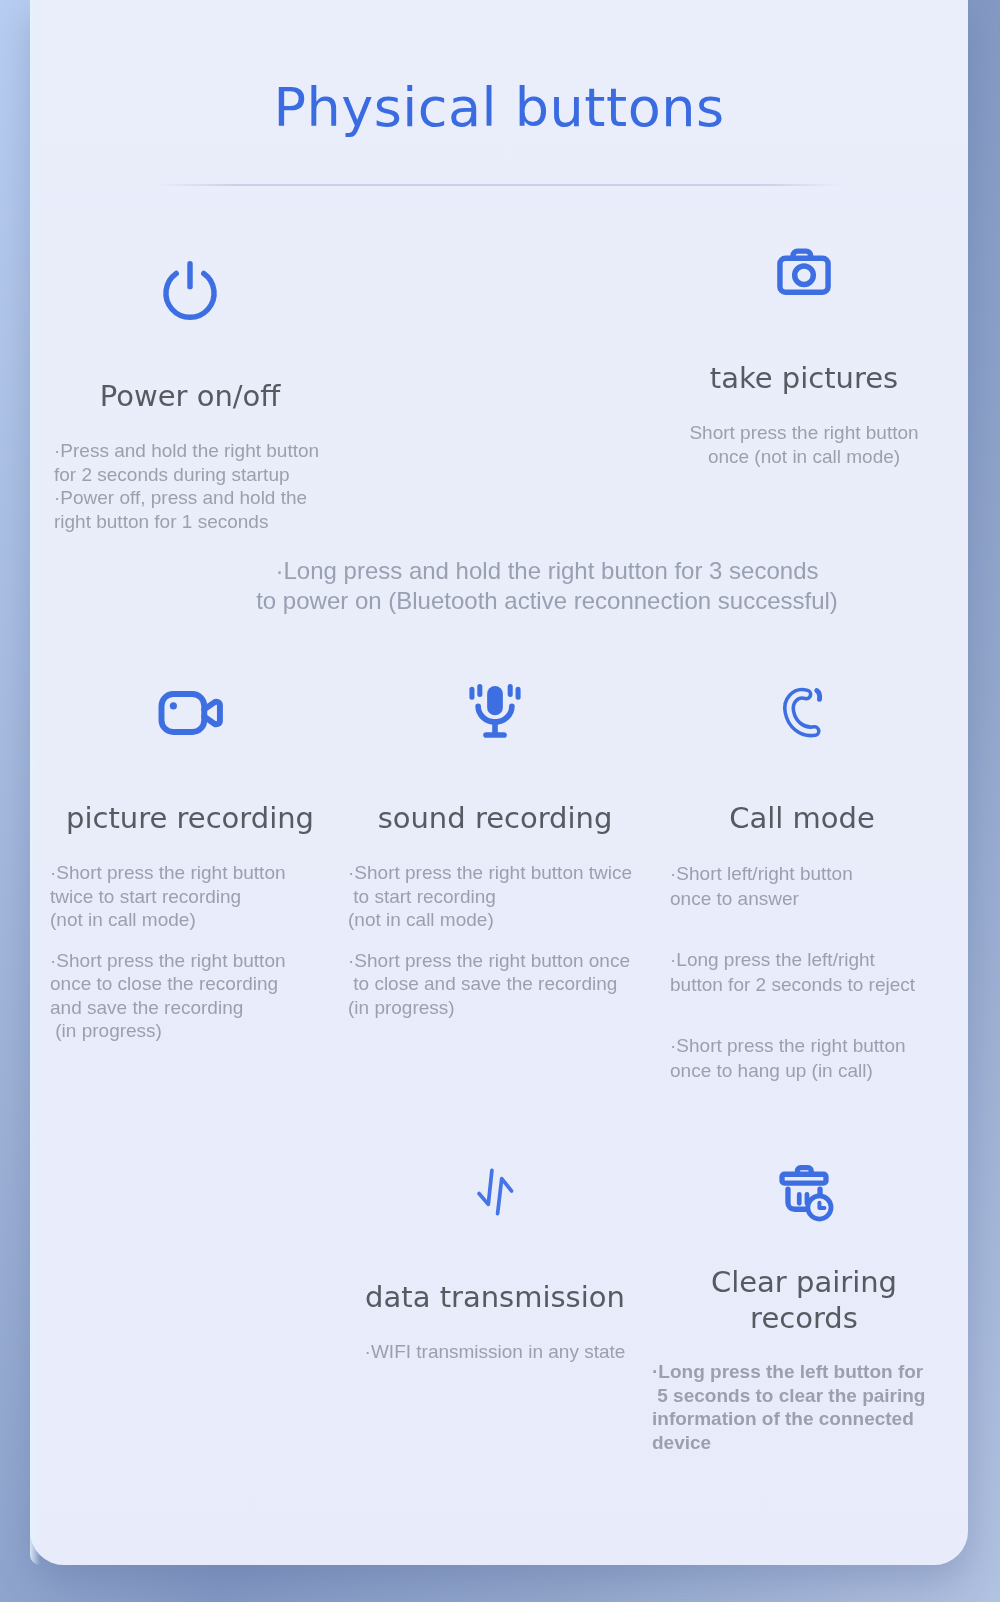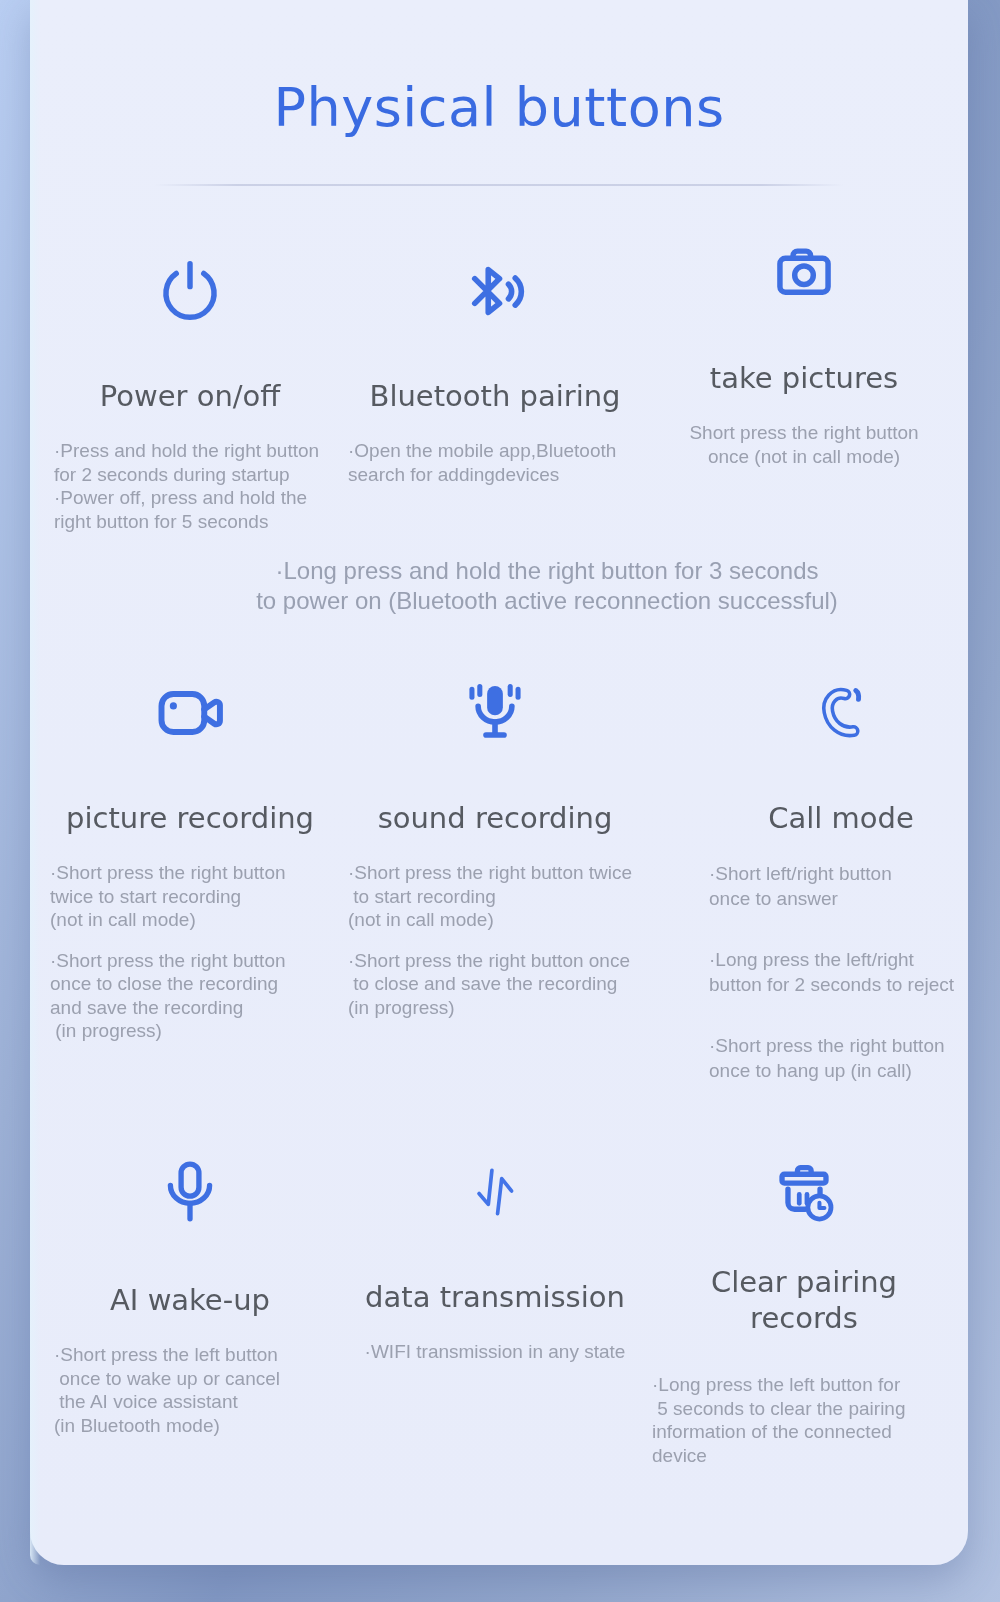--- a/index.html
+++ b/index.html
@@ -58,28 +58,28 @@
   .cell.spread p + p{margin-top:36px;}
   
   .c-r1c1 p{margin-left:16px;}
   .c-r1c2 p{margin-left:10px;}
   .c-r2c1 p{margin-left:12px;}
   .c-r2c2 p{margin-left:10px;}
   .c-r2c3 p{margin-left:24px;}
   .c-r3c1 p{margin-left:16px;}
   .c-r3c3 p{margin-left:4px;}
   .c-r3c3 h3{margin-top:12px;line-height:36px;}
-  .c-r3c3 p.first{margin-top:25px;}
+  .c-r3c3 p.first{margin-top:12px;font-weight:bold;}
   
   .c-r1c1{left:8px;top:246px;width:304px;}
   .c-r1c2{left:308px;top:246px;width:314px;}
   .c-r1c3{left:618px;top:228px;width:312px;}
   .c-r2c1{left:8px;top:668px;width:304px;}
   .c-r2c2{left:308px;top:668px;width:314px;}
-  .c-r2c3{left:655px;top:668px;width:312px;}
+  .c-r2c3{left:616px;top:668px;width:312px;}
   .c-r3c1{left:8px;top:1150px;width:304px;}
   .c-r3c2{left:308px;top:1147px;width:314px;}
   .c-r3c3{left:618px;top:1150px;width:312px;gap:12px;}
 </style>
 </head>
 <body>
 
 <div class="page">
   <div class="card">
 
@@ -90,35 +90,23 @@
       <div class="icon-wrap">
         <svg width="70" height="70" viewBox="0 0 64 64" fill="none" stroke="#3e6fe2" stroke-width="5" stroke-linecap="round">
           <path d="M19.4 16 A22 22 0 1 0 44.6 16"></path>
           <line x1="32" y1="7" x2="32" y2="28"></line>
         </svg>
       </div>
       <h3>Power on/off</h3>
       <p class="first">·Press and hold the right button
 for 2 seconds during startup
 ·Power off, press and hold the
-right button for 5 seconds</p>
-    </div>
-
-    <div class="cell c-r1c2">
-      <div class="icon-wrap">
-        <svg width="72" height="72" viewBox="0 0 64 64" fill="none" stroke="#3e6fe2" stroke-width="5" stroke-linecap="round" stroke-linejoin="round">
-          <polyline points="14,21 36,43 26,51 26,13 36,21 14,43"></polyline>
-          <path d="M44 26 a9 9 0 0 1 0 13"></path>
-          <path d="M50 20.5 a16 16 0 0 1 0 24"></path>
-        </svg>
-      </div>
-      <h3>Bluetooth pairing</h3>
-      <p class="first">·Open the mobile app,Bluetooth
-search for addingdevices</p>
-    </div>
+right button for 1 seconds</p>
+    </div>
+
 
     <div class="cell c-r1c3 center-body">
       <div class="icon-wrap">
         <svg width="70" height="70" viewBox="0 0 64 64" fill="none" stroke="#3e6fe2" stroke-width="5" stroke-linejoin="round" stroke-linecap="round">
           <path d="M22 18.5 v-2.5 a4 4 0 0 1 4 -4 h8 a4 4 0 0 1 4 4 v2.5"></path>
           <rect x="10" y="18.5" width="44" height="31" rx="5"></rect>
           <circle cx="32" cy="34" r="8.5"></circle>
         </svg>
       </div>
       <h3>take pictures</h3>
@@ -181,34 +169,20 @@
       </div>
       <h3>Call mode</h3>
       <p class="first">·Short left/right button
 once to answer</p>
       <p>·Long press the left/right
 button for 2 seconds to reject</p>
       <p>·Short press the right button
 once to hang up (in call)</p>
     </div>
 
-    <div class="cell c-r3c1">
-      <div class="icon-wrap">
-        <svg width="76" height="76" viewBox="0 0 64 64" fill="none" stroke="#3e6fe2" stroke-width="4.5" stroke-linecap="round">
-          <rect x="24.5" y="6" width="15" height="27" rx="7.5"></rect>
-          <path d="M15.5 24 A16.5 15 0 0 0 48.5 24"></path>
-          <line x1="32" y1="39" x2="32" y2="52"></line>
-        </svg>
-      </div>
-      <h3>AI wake-up</h3>
-      <p class="first">·Short press the left button
- once to wake up or cancel
- the AI voice assistant
-(in Bluetooth mode)</p>
-    </div>
 
     <div class="cell c-r3c2 center-body">
       <div class="icon-wrap">
         <svg width="66" height="66" viewBox="0 0 64 64" fill="none" stroke="#4374e8" stroke-width="3.6" stroke-linecap="round" stroke-linejoin="round">
           <polyline points="29,11 25.5,44 16.5,33.5"></polyline>
           <polyline points="34.5,53 38.5,19 48,31"></polyline>
         </svg>
       </div>
       <h3>data transmission</h3>
       <p class="first">·WIFI transmission in any state</p>

